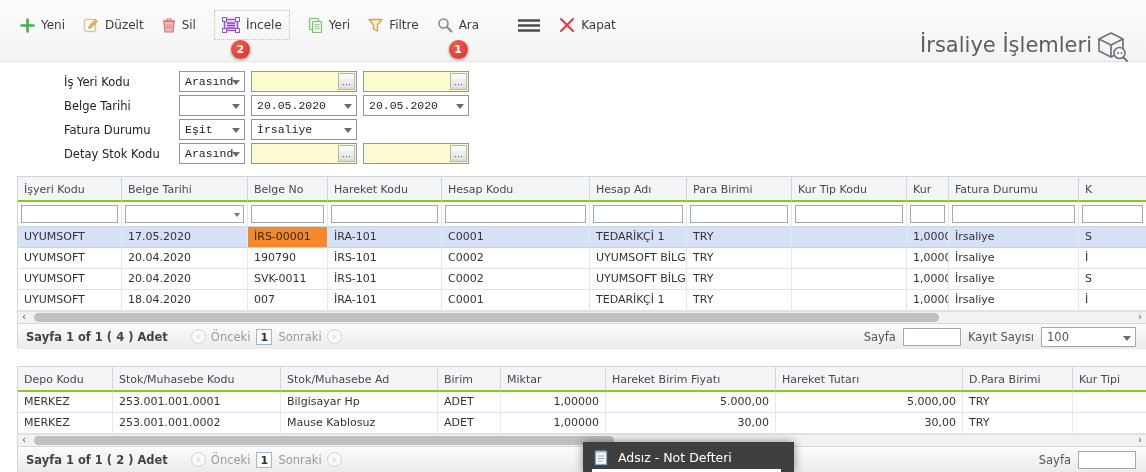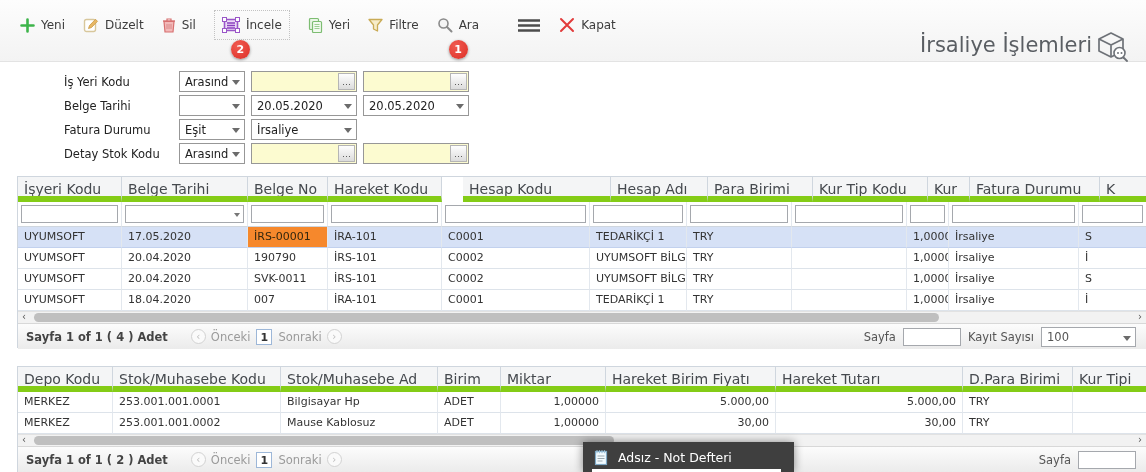--- a/index.html
+++ b/index.html
@@ -28,38 +28,38 @@
   }
   .tb-item.boxed .badge{ top:29px; left:16px; }
   .title-wrap{ position:absolute; right:16px; top:28px; display:flex; align-items:center; gap:0; }
   .page-title{ font-size:21px; color:#5a5e63; }
   
   .filter-panel{ position:absolute; left:0; top:62px; width:1146px; padding:9px 0 0 18px; }
   .f-row{ display:flex; align-items:center; height:21px; margin-bottom:3px;margin-left:46px; }
   .f-label{ width:115px; font-size:11.5px; color:#222; }
   .fi-select{ position:relative; height:21px; border:1px solid #979797; background:#fff;
     display:flex; align-items:center; padding:0 16px 0 5px; font-size:11.5px; color:#222;
-    margin-right:6px; white-space:nowrap; overflow:hidden; }
+    margin-right:6px; white-space:nowrap; overflow:hidden;font-family:Liberation Mono, monospace; }
   .fi-select .caret{ position:absolute; right:4px; top:8px; width:0; height:0;
     border-left:4px solid transparent; border-right:4px solid transparent; border-top:5px solid #6b6b6b; }
   .w-op{ width:66px; } .w-val{ width:106px; }
   .fi-input{ position:relative; width:106px; height:21px; border:1px solid #979797;
     background:#fcfbd0; margin-right:6px; }
   .dots-btn{ position:absolute; right:1px; top:1px; bottom:1px; width:17px;
     background:linear-gradient(#fefefe,#dcdcdc); border:1px solid #b5b5b5;
     font-size:9px; color:#555; display:flex; align-items:center; justify-content:center; }
   
   .grid-box{ position:absolute; left:17px; width:1129px; border:1px solid #cfd6de; border-right:none; background:#fff; }
   #main-grid{ top:176px; height:172px; }
   #detail-grid{ top:366px; height:136px; }
   .g-row{ display:flex; width:1129px; }
   .g-cell{ flex:0 0 auto; padding:0 6px; white-space:nowrap; overflow:hidden;
     border-right:1px solid #e3e8ee; border-bottom:1px solid #dde3ea; }
-  .g-head .g-cell{ background:#f4f5f6; border-right:1px solid #cfd6de; border-bottom:6px solid #84cc16;
-    color:#45494e; height:25px; line-height:25px; font-size:14px; }
+  .g-head .g-cell{ background:#f4f5f6; border-right:1px solid #cfd6de; border-bottom:2px solid #84cc16;
+    color:#45494e; height:25px; line-height:25px; font-size:11px; }
   .g-filter .g-cell{ height:25px; background:#fff; border-bottom:1px solid #cfd6de; padding:0; }
   .g-input{ position:relative; margin:3px; height:18px; border:1px solid #a5a8ad; background:#fff; }
   .g-input .f-caret{ position:absolute; right:3px; top:7px; width:0; height:0;
     border-left:3.5px solid transparent; border-right:3.5px solid transparent; border-top:4.5px solid #777; }
   .g-data .g-cell{ height:21px; line-height:20px; font-size:11px; color:#333; }
   .g-data.selected .g-cell{ background:#d6e1f6; border-bottom:1px solid #c2d1ee; }
   .g-cell.hl-orange{ background:#f6882c !important; color:#33270f; }
   .hscroll{ position:relative; height:12px; background:#f2f2f2; border-top:1px solid #e2e2e2; }
   .hs-arrow{ position:absolute; top:-1px; font-size:10px; color:#555; line-height:12px; }
   .hs-left{ left:4px; } .hs-right{ right:4px; }
@@ -250,21 +250,21 @@
   </div>
 </div>
 
 <div class="grid-box" id="main-grid">
   <div>
       <div class="g-row g-head">
         <div class="g-cell" style="width: 104px;">İşyeri Kodu</div>
         <div class="g-cell" style="width: 126px;">Belge Tarihi</div>
         <div class="g-cell" style="width: 80px;">Belge No</div>
         <div class="g-cell" style="width: 114px;">Hareket Kodu</div>
-        <div class="g-cell" style="width: 148px; margin-left: 21px;">Hesap Kodu</div>
+        <div class="g-cell" style="width: 148px;">Hesap Kodu</div>
         <div class="g-cell" style="width: 97px;">Hesap Adı</div>
         <div class="g-cell" style="width: 105px;">Para Birimi</div>
         <div class="g-cell" style="width: 115px;">Kur Tip Kodu</div>
         <div class="g-cell" style="width: 42px;">Kur</div>
         <div class="g-cell" style="width: 130px;">Fatura Durumu</div>
         <div class="g-cell" style="width: 68px;">K</div>
       </div>
       <div class="g-row g-filter">
         <div class="g-cell" style="width: 104px;">
           <div class="g-input"></div>

